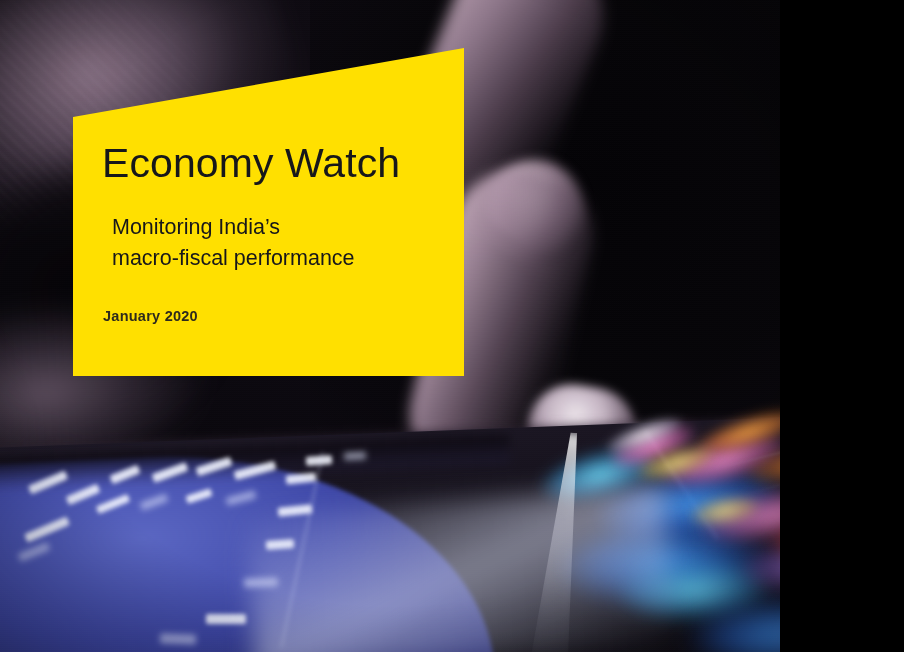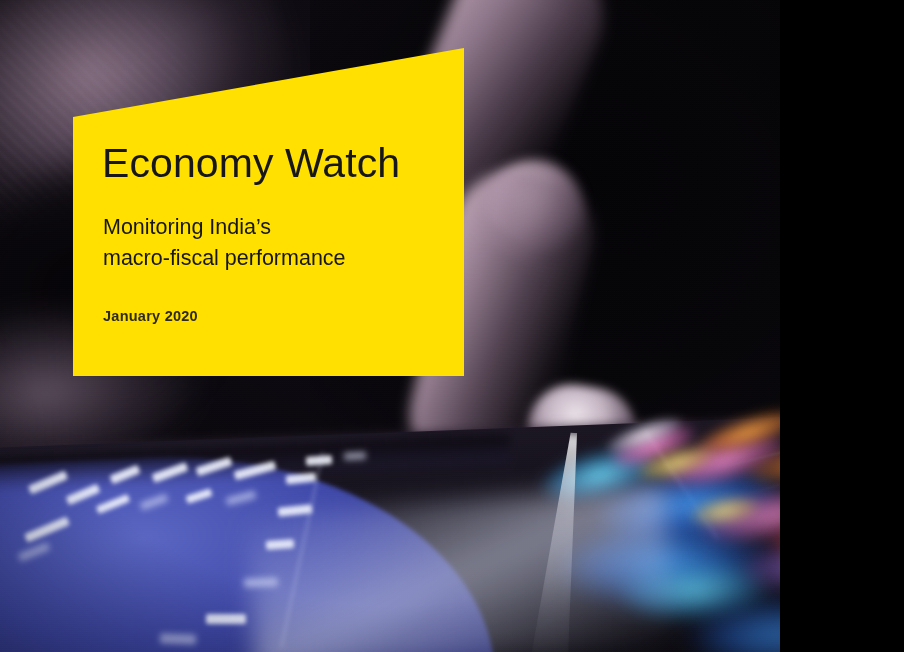--- a/index.html
+++ b/index.html
@@ -251,21 +251,21 @@
     position:absolute; left:29px; top:0; right:0; bottom:0;
   }
   #title{
     position:absolute; left:0; top:94px;
     font-size:41px; font-weight:400; line-height:1.05;
     letter-spacing:0.1px;
     color: var(--ink, #17171a);
     white-space:nowrap;
   }
   #subtitle{
-    position:absolute; left:1px; top:164px;
+    position:absolute; left:10px; top:164px;
     font-size:21.5px; font-weight:400; line-height:1.42;
     color: var(--ink, #17171a);
     white-space:pre-line;
   }
   #date{
     position:absolute; left:1px; top:260px;
     font-size:14.5px; font-weight:700; letter-spacing:0.25px;
     color: var(--ink2, #2e2a1c);
     white-space:nowrap;
   }

